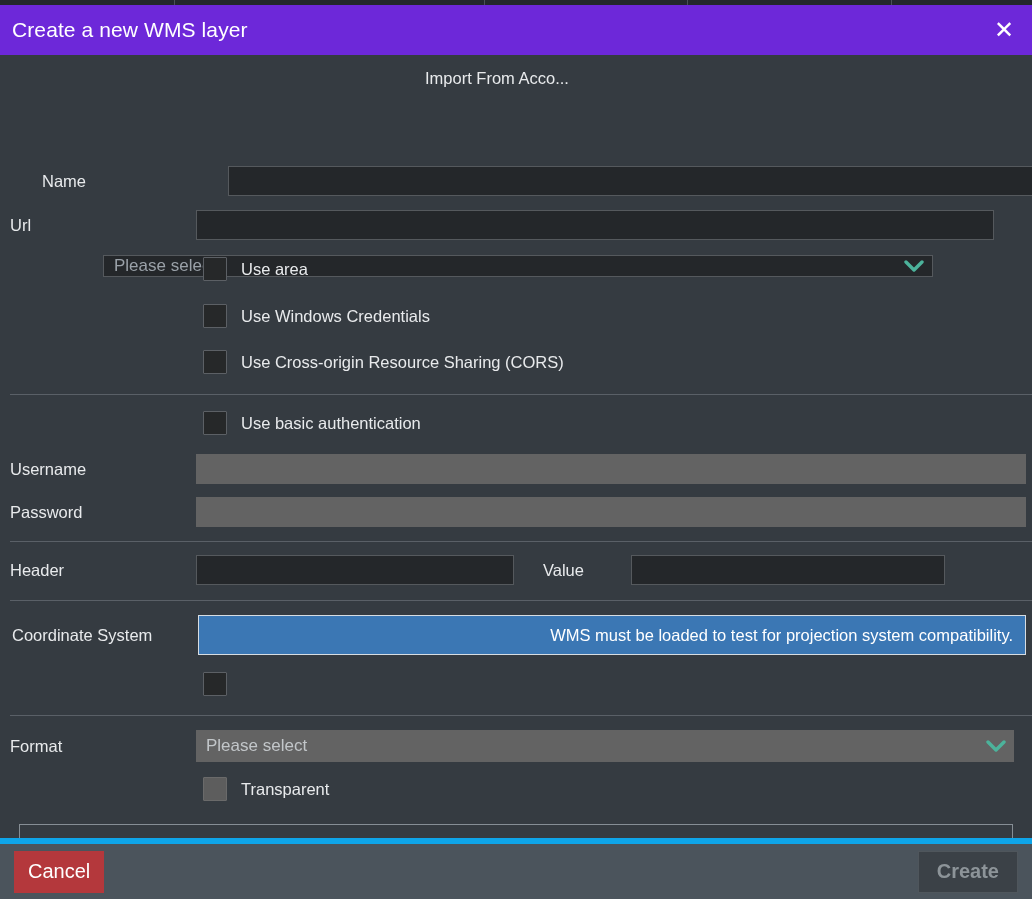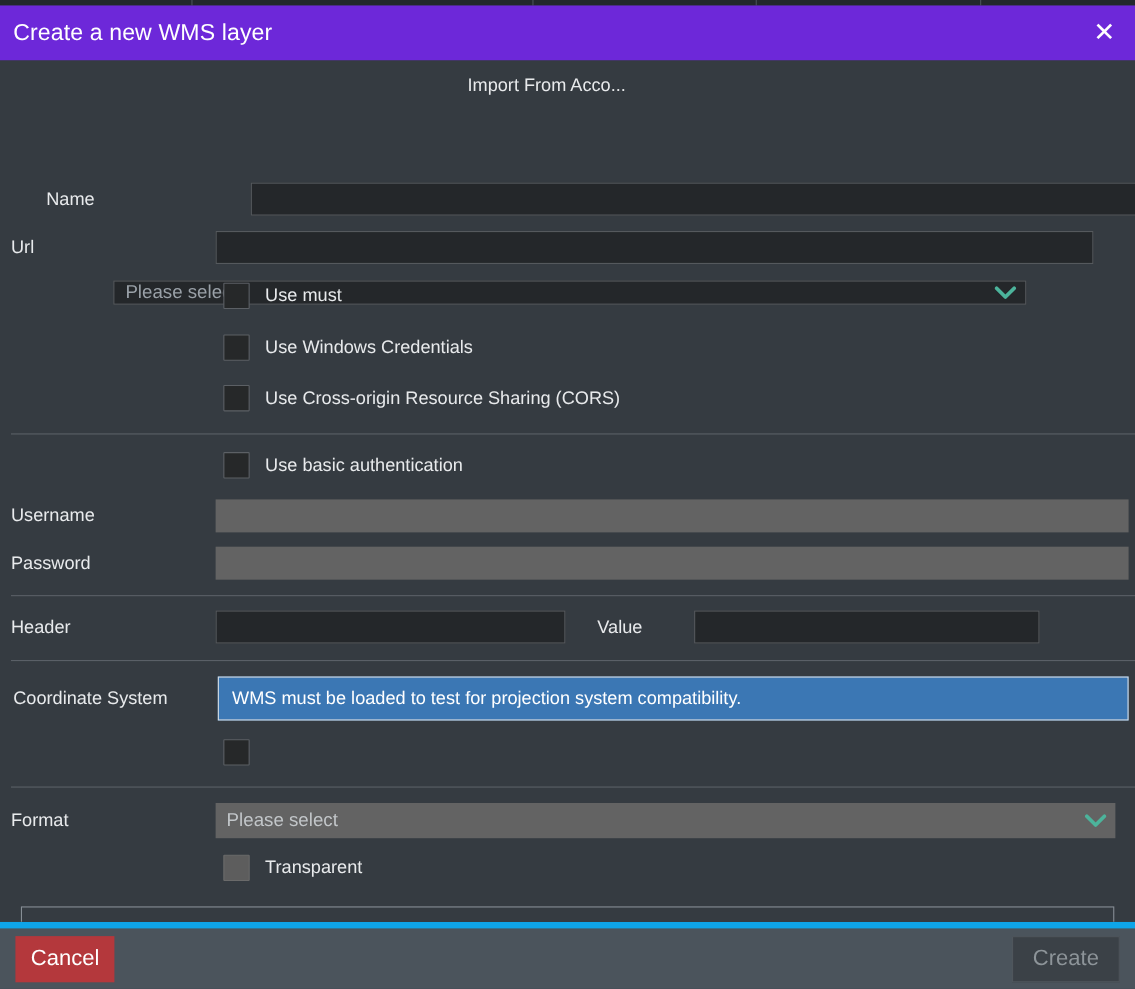--- a/index.html
+++ b/index.html
@@ -175,20 +175,21 @@
   .banner {
     background: #3b77b4;
     border: 1px solid #d7dde2;
     box-sizing: border-box;
     color: #ffffff;
     font-size: 16.5px;
     display: flex;
     align-items: center;
     padding: 0 12px;
     height: 40px;
+    justify-content: flex-end;
   }
 
   
   .listpanel {
     border: 1px solid #868e95;
     background: #353b41;
     box-sizing: border-box;
   }
 
   
@@ -215,20 +216,21 @@
   .btn-cancel {
     background: #b4383c;
     color: #ffffff;
   }
   .btn-create {
     background: #3b4147;
     color: #8d9499;
     border: 1px solid #4f565c;
     cursor: default;
     padding: 0 18px;
+    font-weight: bold;
   }
 </style>
 </head>
 <body>
 
 <div class="app">
 
   <div class="chrome-strip">
     <div class="seg" style="width:175px"></div>
     <div class="seg" style="width:310px"></div>
@@ -261,21 +263,21 @@
       <input class="field" style="width: 830px;" type="text" placeholder="">
     </div>
 
     <div class="row" style="position:absolute;top:155px;left:0;width:1032px;height:30px;">
       <div class="label">Url</div>
       <input class="field" style="width: 798px;" type="text" placeholder="">
     </div>
 
     <div class="cbrow" style="position:absolute;top:202px;left:0;width:1032px;height:24px;">
       <div class="cbox"></div>
-      <div class="cblabel">Use must</div>
+      <div class="cblabel">Use area</div>
     </div>
 
     <div class="cbrow" style="position:absolute;top:249px;left:0;width:1032px;height:24px;">
       <div class="cbox"></div>
       <div class="cblabel">Use Windows Credentials</div>
     </div>
 
     <div class="cbrow" style="position:absolute;top:295px;left:0;width:1032px;height:24px;">
       <div class="cbox"></div>
       <div class="cblabel">Use Cross-origin Resource Sharing (CORS)</div>

